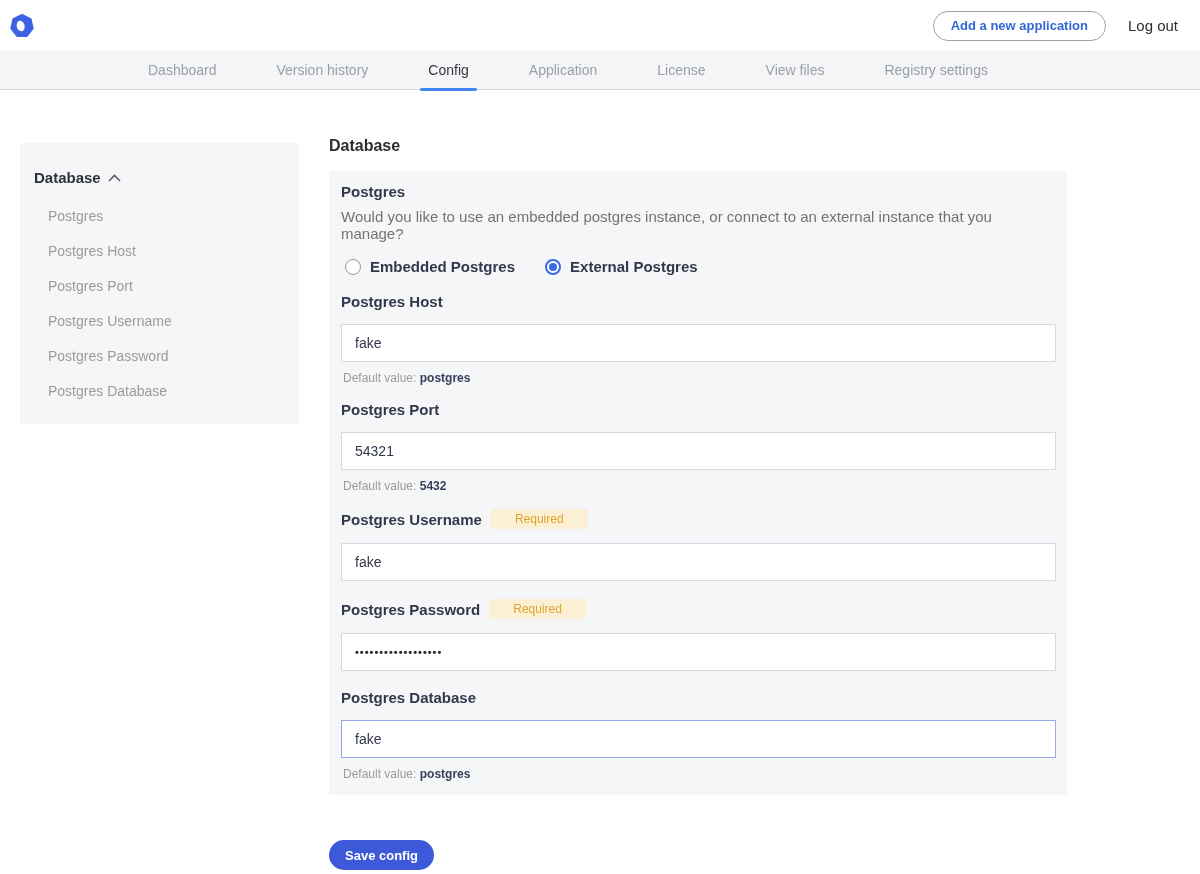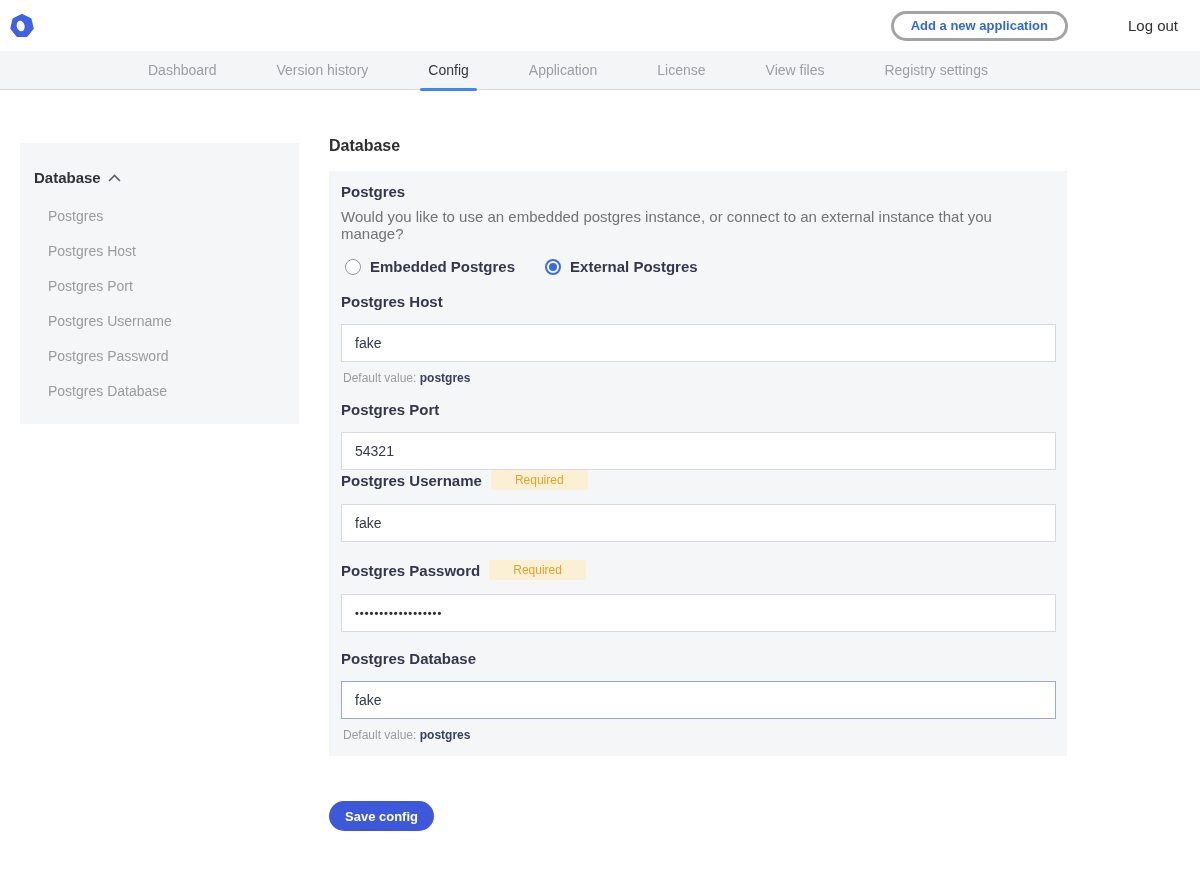--- a/index.html
+++ b/index.html
@@ -8,23 +8,23 @@
 
   
   .topnav { height: 51px; display: flex; align-items: stretch; background: #fff; position: relative; }
   .logo-wrap { display: flex; align-items: center; padding-left: 10px; width: 64px; cursor: pointer; }
   .topnav-tabs { display: flex; align-items: stretch; }
   .topnav-tab { display: flex; align-items: center; padding: 0 14px; font-size: 15px;
     font-weight: 500; color: #383838; cursor: pointer; position: relative; }
   .topnav-tab.active::after { content: ""; position: absolute; left: 4px; right: 4px;
     bottom: 0; height: 3px; background: #4285f4; border-radius: 2px 2px 0 0; }
   .topnav-right { margin-left: auto; display: flex; align-items: center; gap: 22px; padding-right: 22px; }
-  .pill-btn { border: 3px solid #a3a3a3; background: #fff; color: #3268d6; font-weight: bold;
+  .pill-btn { border: 1px solid #a3a3a3; background: #fff; color: #3268d6; font-weight: bold;
     font-size: 13px; font-family: inherit; border-radius: 15px; height: 30px; padding: 0 17px; cursor: pointer; }
-  .logout { font-size: 15px; color: #2f2f2f; cursor: pointer; margin-left: 38px; }
+  .logout { font-size: 15px; color: #2f2f2f; cursor: pointer; }
 
   
   .subnav { height: 39px; background: #f4f5f7; border-bottom: 1px solid #d4d7db;
     display: flex; align-items: stretch; padding-left: 130px; gap: 24px; }
   .subnav-tab { display: flex; align-items: center; padding: 0 18px; font-size: 14px;
     color: #9a9fa5; cursor: pointer; position: relative; }
   .subnav-tab.active { color: #35383d; font-weight: 500; }
   .subnav-tab.active::after { content: ""; position: absolute; left: 10px; right: 10px;
     bottom: -2px; height: 3px; background: #4285f4; border-radius: 2px; }
 
@@ -140,20 +140,23 @@
       </div>
       <input class="cfg-input" type="text" value="fake" style="">
       <div class="default-line">
         <span>Default value:</span> <b>postgres</b>
       </div>
 
       <div class="label-row">
         <span class="cfg-label">Postgres Port</span>
       </div>
       <input class="cfg-input" type="text" value="54321" style="">
+      <div class="default-line">
+        <span>Default value:</span> <b>5432</b>
+      </div>
 
       <div class="label-row">
         <span class="cfg-label">Postgres Username</span>
         <span class="required-badge">Required</span>
       </div>
       <input class="cfg-input spacer-after-input" type="text" value="fake" style="">
 
       <div class="label-row">
         <span class="cfg-label">Postgres Password</span>
         <span class="required-badge">Required</span>

